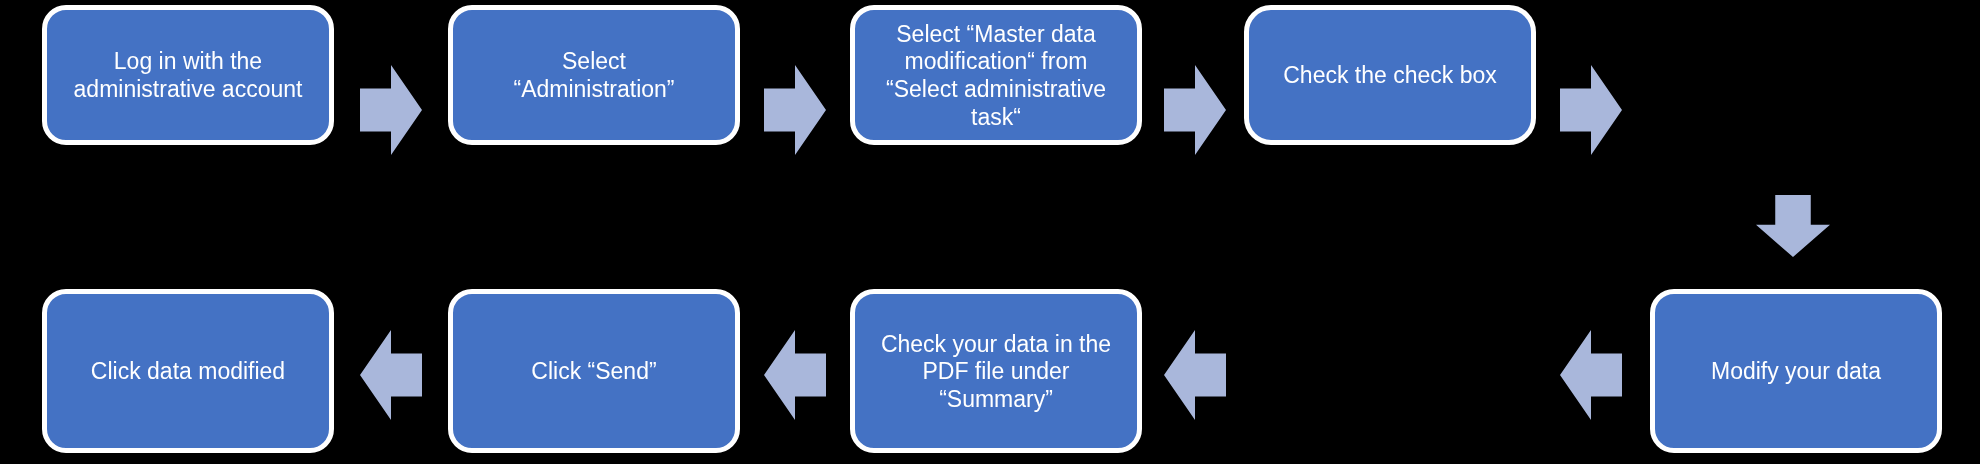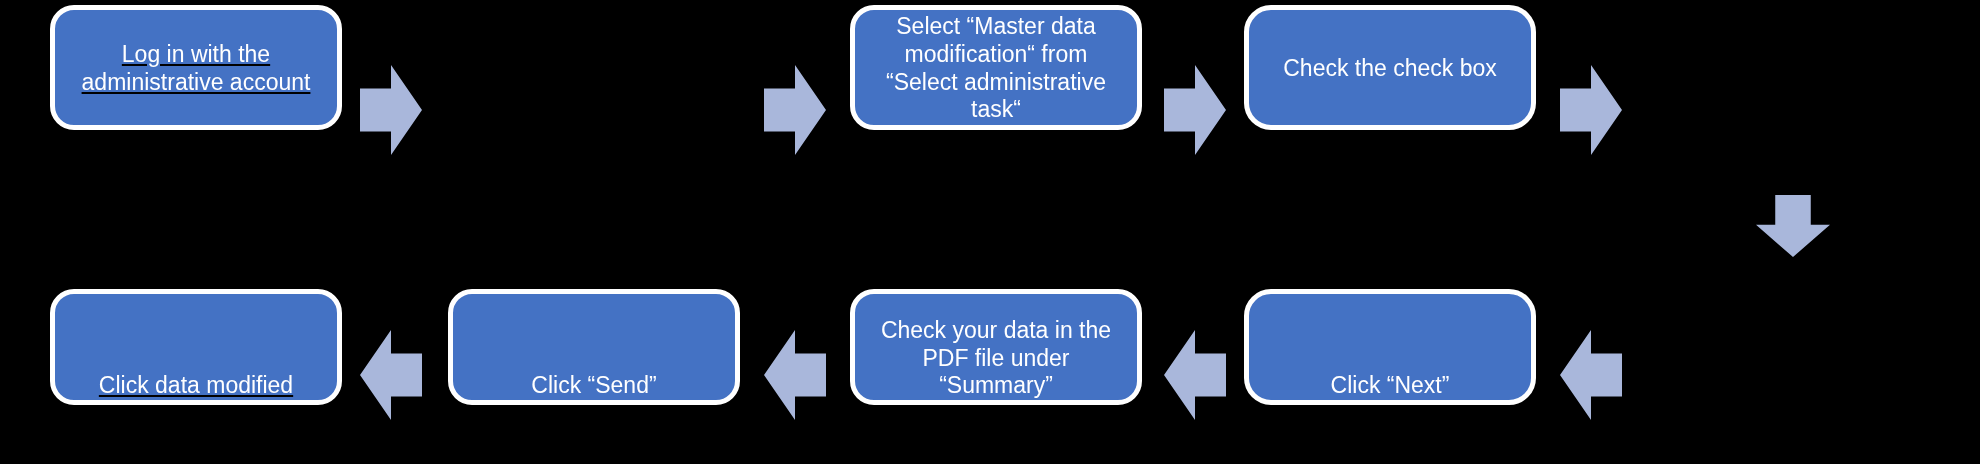--- a/index.html
+++ b/index.html
@@ -19,23 +19,23 @@
     position: absolute;
     width: 292px;
     box-sizing: border-box;
     background: #4472C4;
     border: 5px solid #ffffff;
     border-radius: 24px;
     display: flex;
     align-items: center;
     justify-content: center;
   }
-  .row1 { top: 5px;   height: 125px; }
-  .row2 { top: 289px; height: 116px; align-items: flex-end; }
-  .col1 { left: 50px; text-decoration: underline;   }
+  .row1 { top: 5px;   height: 140px; }
+  .row2 { top: 289px; height: 164px; }
+  .col1 { left: 42px;   }
   .col2 { left: 448px;  }
   .col3 { left: 850px;  }
   .col4 { left: 1244px; border-radius: 27px; }
   .col5 { left: 1650px; }
   .flow-label {
     color: #ffffff;
     font-size: 23px;
     line-height: 1.2;
     text-align: center;
     white-space: pre-line;
@@ -73,43 +73,47 @@
 <body>
 
 <div class="canvas">
 
   <div class="flow-box row1 col1">
     <div class="flow-label">Log in with the
 administrative account</div>
   </div>
   <div class="block-arrow arrow-right gap1"></div>
 
+  <div class="flow-box row1 col2">
+    <div class="flow-label">Select
+“Administration”</div>
+  </div>
   <div class="block-arrow arrow-right gap2"></div>
 
   <div class="flow-box row1 col3">
     <div class="flow-label">Select “Master data
 modification“ from
 “Select administrative
 task“</div>
   </div>
   <div class="block-arrow arrow-right gap3"></div>
 
   <div class="flow-box row1 col4">
     <div class="flow-label">Check the check box</div>
   </div>
   <div class="block-arrow arrow-right gap4"></div>
 
 
   <div class="block-arrow arrow-down"></div>
 
+  <div class="flow-box row2 col5">
+    <div class="flow-label">Modify your data</div>
+  </div>
   <div class="block-arrow arrow-left gap4"></div>
 
-  <div class="flow-box row2 col4">
-    <div class="flow-label">Click “Next”</div>
-  </div>
   <div class="block-arrow arrow-left gap3"></div>
 
   <div class="flow-box row2 col3">
     <div class="flow-label">Check your data in the
 PDF file under
 “Summary”</div>
   </div>
   <div class="block-arrow arrow-left gap2"></div>
 
   <div class="flow-box row2 col2">

